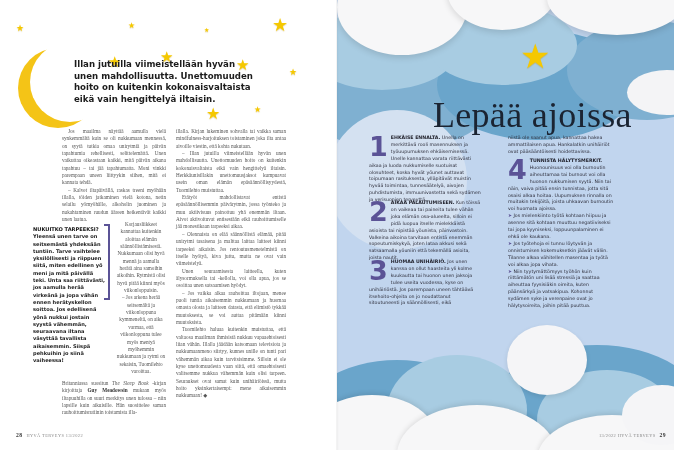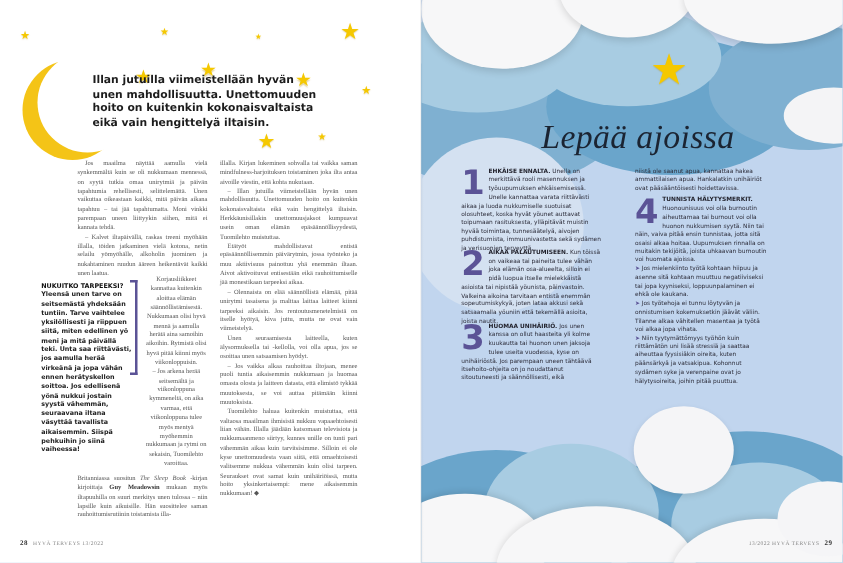--- a/index.html
+++ b/index.html
@@ -19,21 +19,21 @@
   .sidebar{position:absolute;left:33px;top:226px;width:74px;font-family:"DejaVu Sans",sans-serif;font-size:5.1px;line-height:7.3px;color:#222;font-weight:bold;}
   .sidebar .title{color:#111;}
   .sidebar-bar{position:absolute;left:104px;top:224px;width:3px;height:68px;border-right:2.5px solid #5b5396;border-top:2.5px solid #5b5396;border-bottom:2.5px solid #5b5396;width:4px;}
   .subhead{position:absolute;left:62px;top:367px;width:110px;font-family:"Liberation Serif",serif;font-size:9.2px;color:#2a2a2a;}
   .col1-bottom{position:absolute;left:62px;top:380px;width:104px;}
   .footer-l{position:absolute;left:16px;top:432px;font-size:4.4px;color:#888;letter-spacing:.4px;}
   .footer-l b{color:#333;font-size:5.6px;margin-right:4px;}
   
   .right{position:absolute;left:337px;top:0;width:337px;height:450px;background:#c1d5ee;overflow:hidden;}
   .cloud{position:absolute;border-radius:50%;}
-  .title-big{position:absolute;left:96px;top:94px;font-family:"Liberation Serif",serif;font-size:27px;color:#1b2432;letter-spacing:.3px;font-style:italic;}
+  .title-big{position:absolute;left:96px;top:94px;font-family:"Liberation Serif",serif;font-size:36px;color:#1b2432;letter-spacing:.3px;}
   .tip{position:absolute;font-family:"DejaVu Sans",sans-serif;font-size:4.7px;line-height:6.9px;color:#2d2d3a;}
   .tip .num{float:left;font-family:"DejaVu Sans",sans-serif;font-weight:bold;font-size:27px;line-height:22px;color:#5b5396;margin:1px 3px 0 0;}
   .tip .hd{font-weight:bold;color:#1e1e28;}
   .tipA{left:32px;top:135px;width:113px;}
   .tipB{left:32px;top:200px;width:113px;}
   .tipC{left:32px;top:259px;width:113px;}
   .tipD{left:171px;top:135px;width:108px;}
   .tipE{left:171px;top:158px;width:108px;}
   .bullet::before{content:"➤ ";color:#5b5396;}
   .footer-r{position:absolute;left:262px;top:432px;font-size:4.4px;color:#888;letter-spacing:.4px;}

